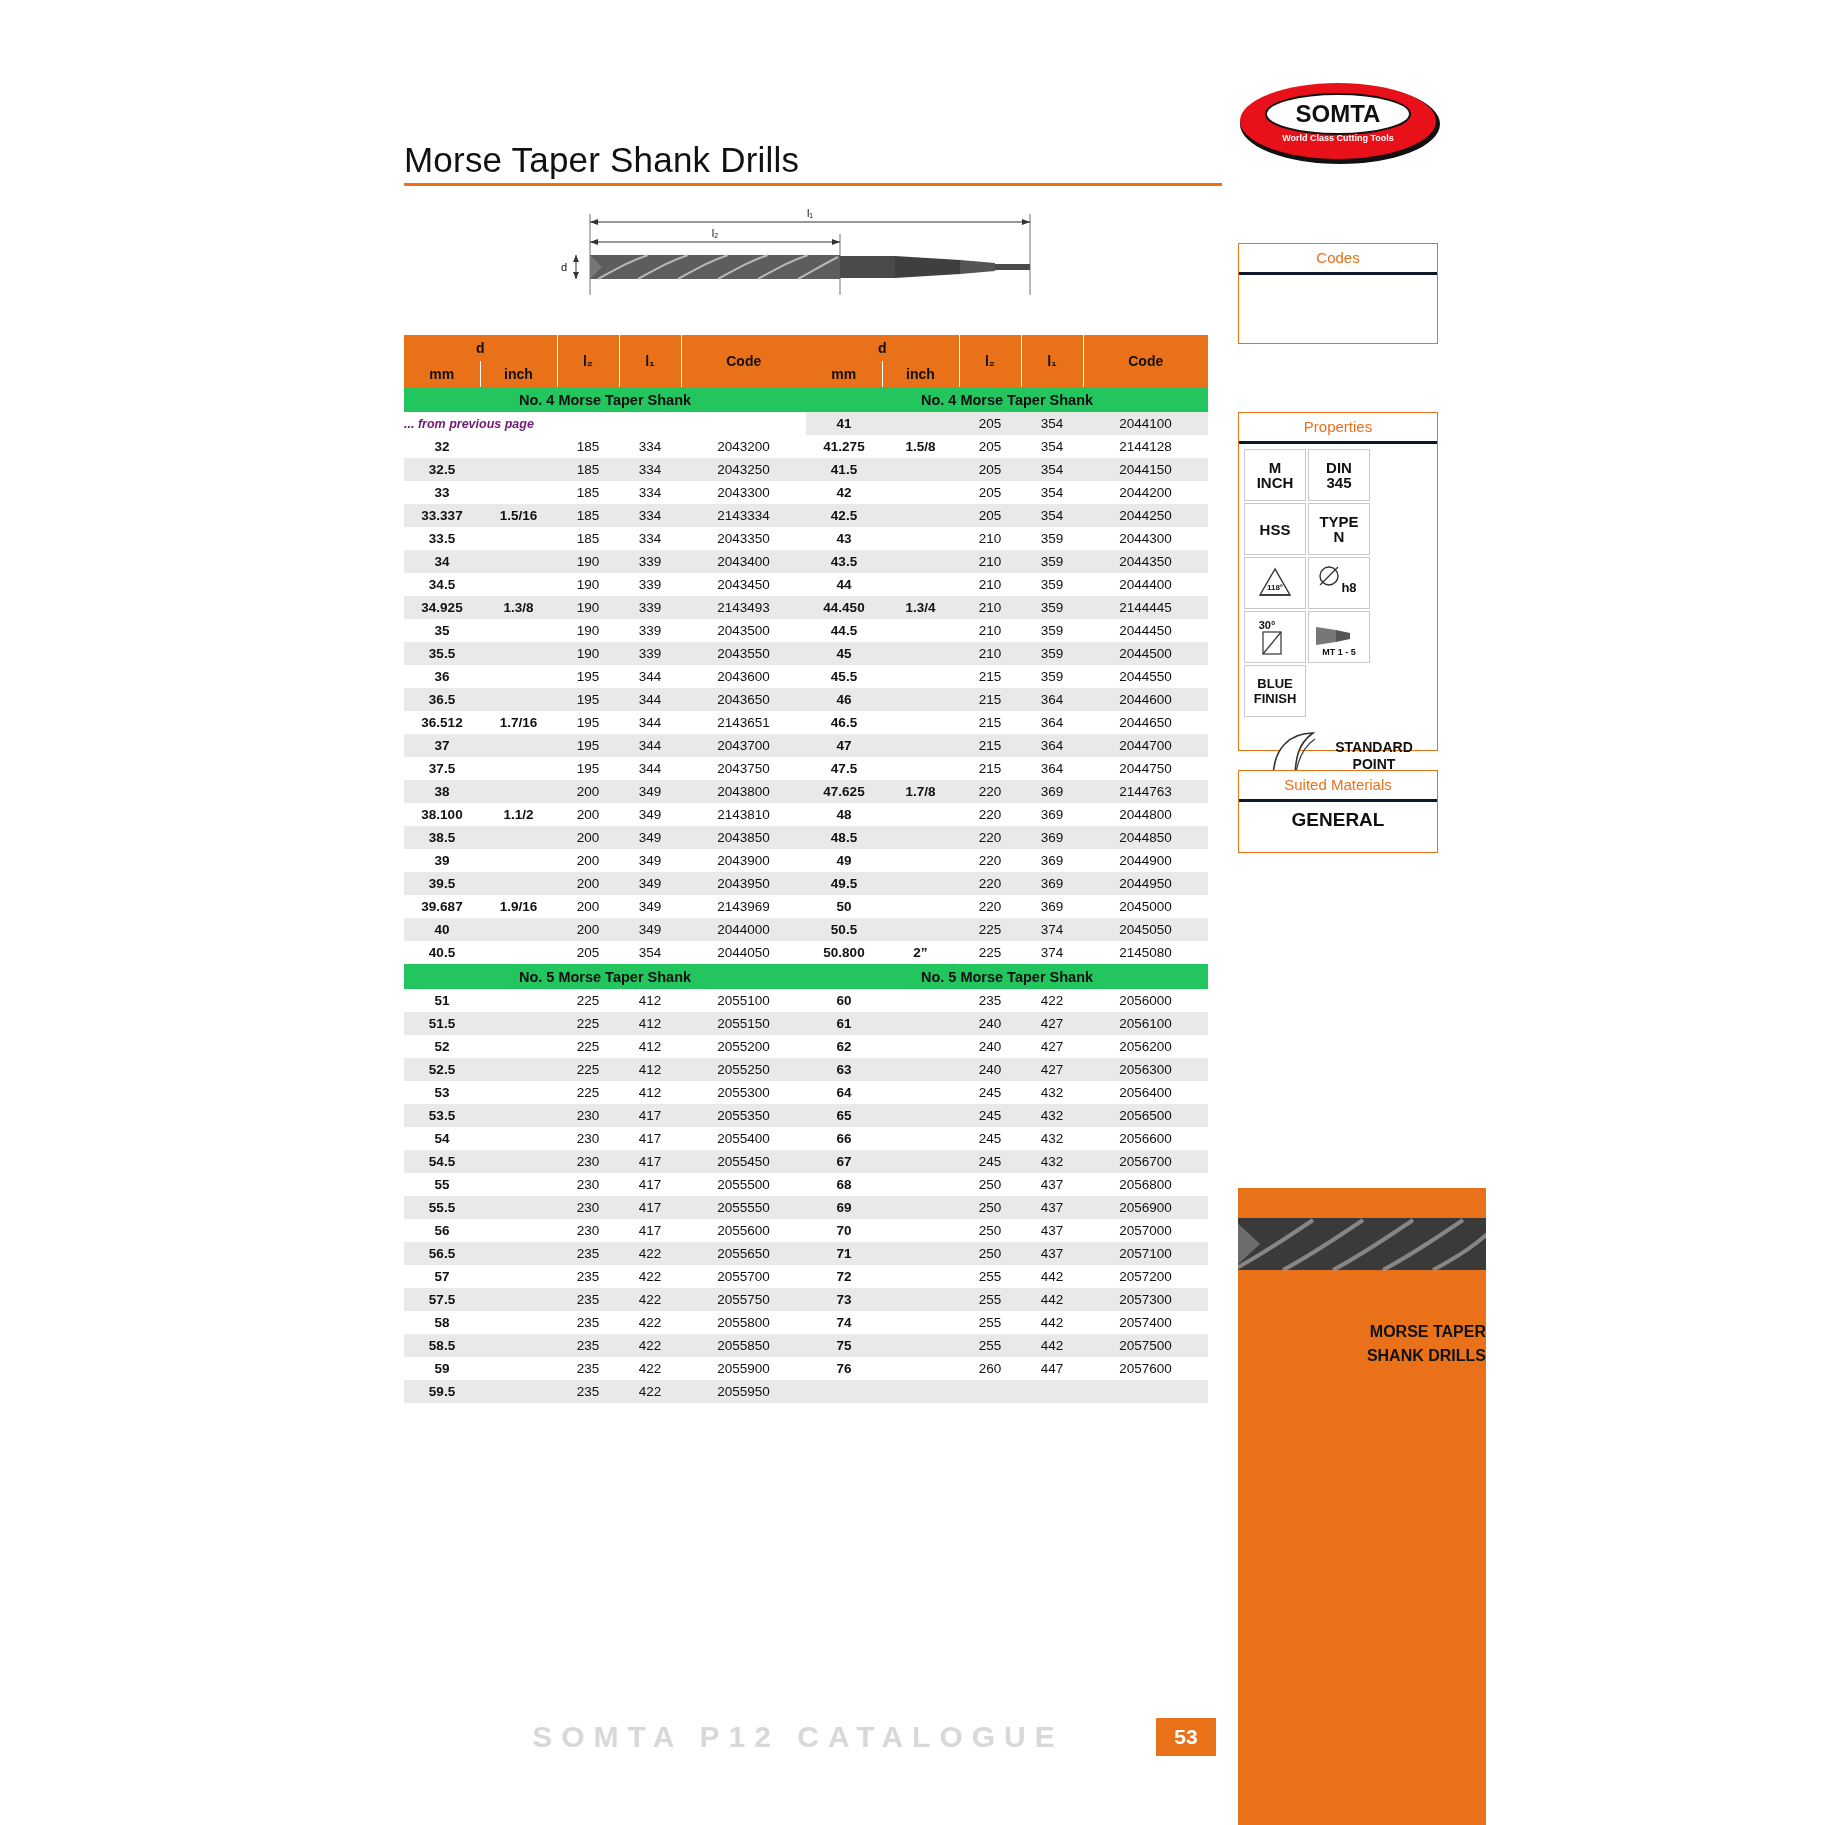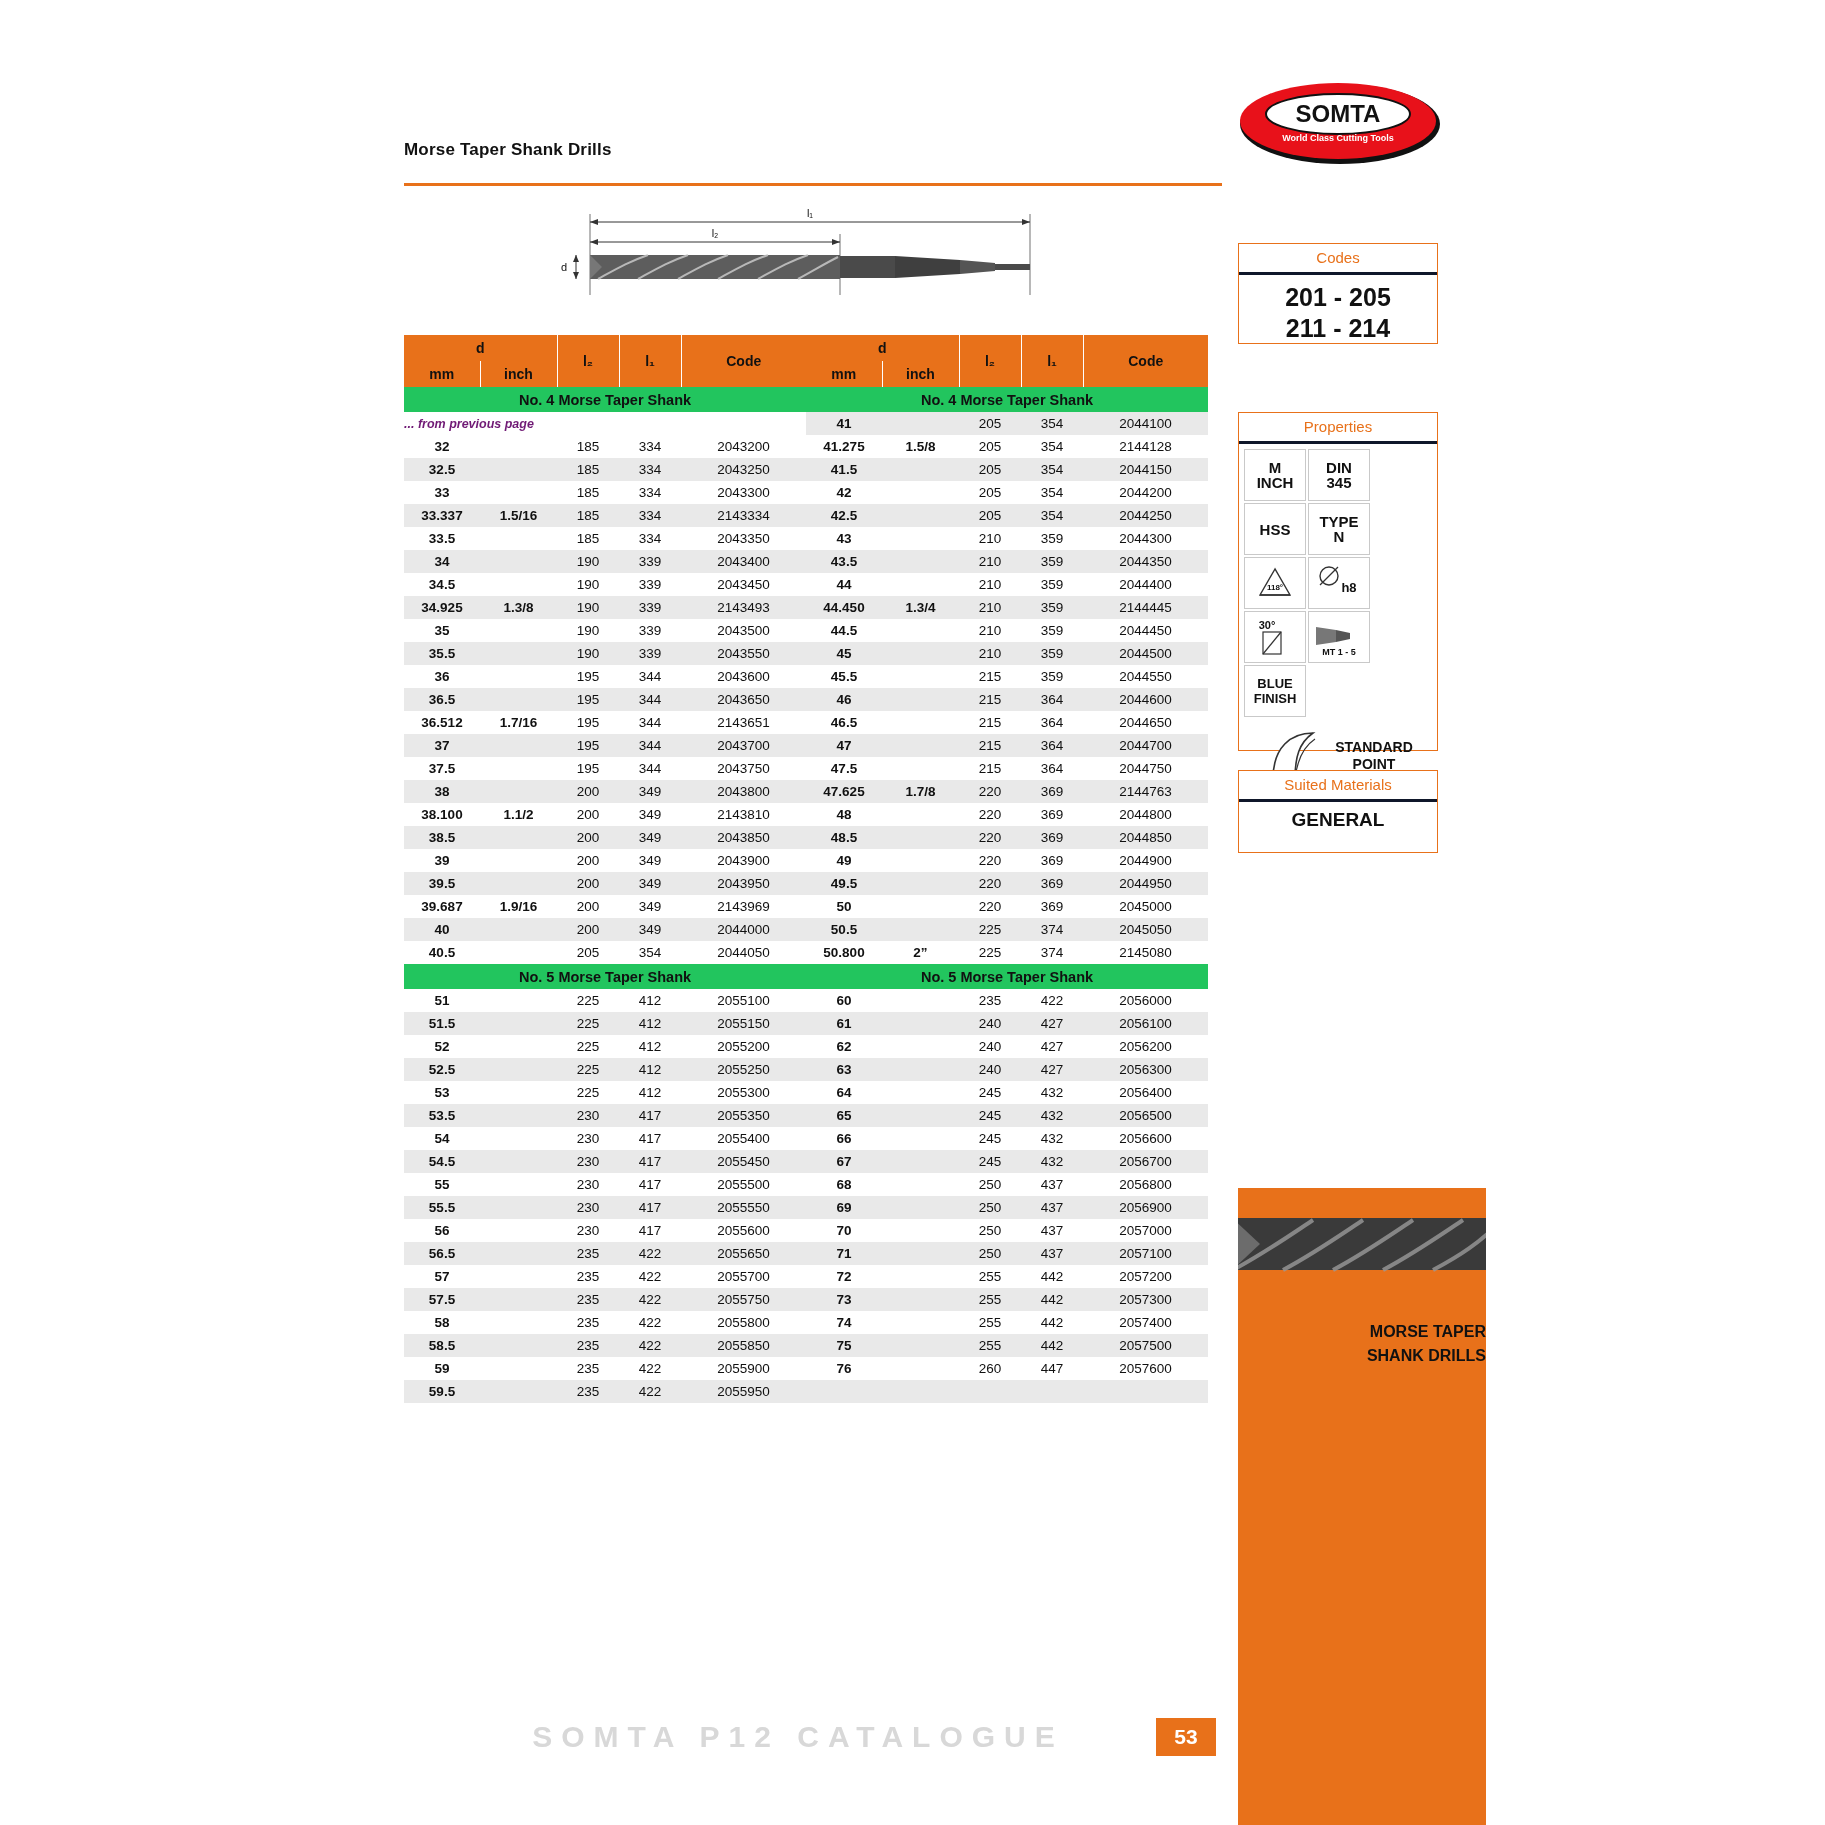--- a/index.html
+++ b/index.html
@@ -9,21 +9,21 @@
     background:#ffffff;
     font-family:"Liberation Sans", sans-serif;
     position:relative;
     overflow:hidden;
   }
   .page { position:relative; width:1825px; height:1825px; }
 
   
   .title {
     position:absolute; left:404px; top:140px;
-    font-size:17px; font-weight:bold; color:#111;
+    font-size:35px; font-weight:normal; color:#111;
     letter-spacing:0.2px;
     text-align:center;
   }
   .title-rule {
     position:absolute; left:404px; top:183px; width:818px; height:3px;
     background:#e8711a;
   }
 
   
   .diagram { position:absolute; left:540px; top:200px; width:520px; height:90px; }
@@ -163,24 +163,20 @@
         <path d="M178,79 C198,68 208,62 228,55"></path>
         <path d="M218,79 C238,68 248,62 268,55"></path>
         <path d="M258,79 C278,68 286,63 298,57"></path>
       </g>
       <polygon points="50,55 50,79 62,67" fill="#777"></polygon>
     </svg>
   </div>
 
   <div class="box" id="codes-box">
     <div class="box-head">Codes</div>
-    <div class="codes-body">
-      <div class="code-line">201 - 205</div>
-      <div class="code-line">211 - 214</div>
-    </div>
   </div>
 
   <div class="box" id="props-box">
     <div class="box-head">Properties</div>
     <div class="prop-grid">
       <div class="prop-cell big">
         <span>M</span>
         <span>INCH</span>
       </div>
       <div class="prop-cell big">

